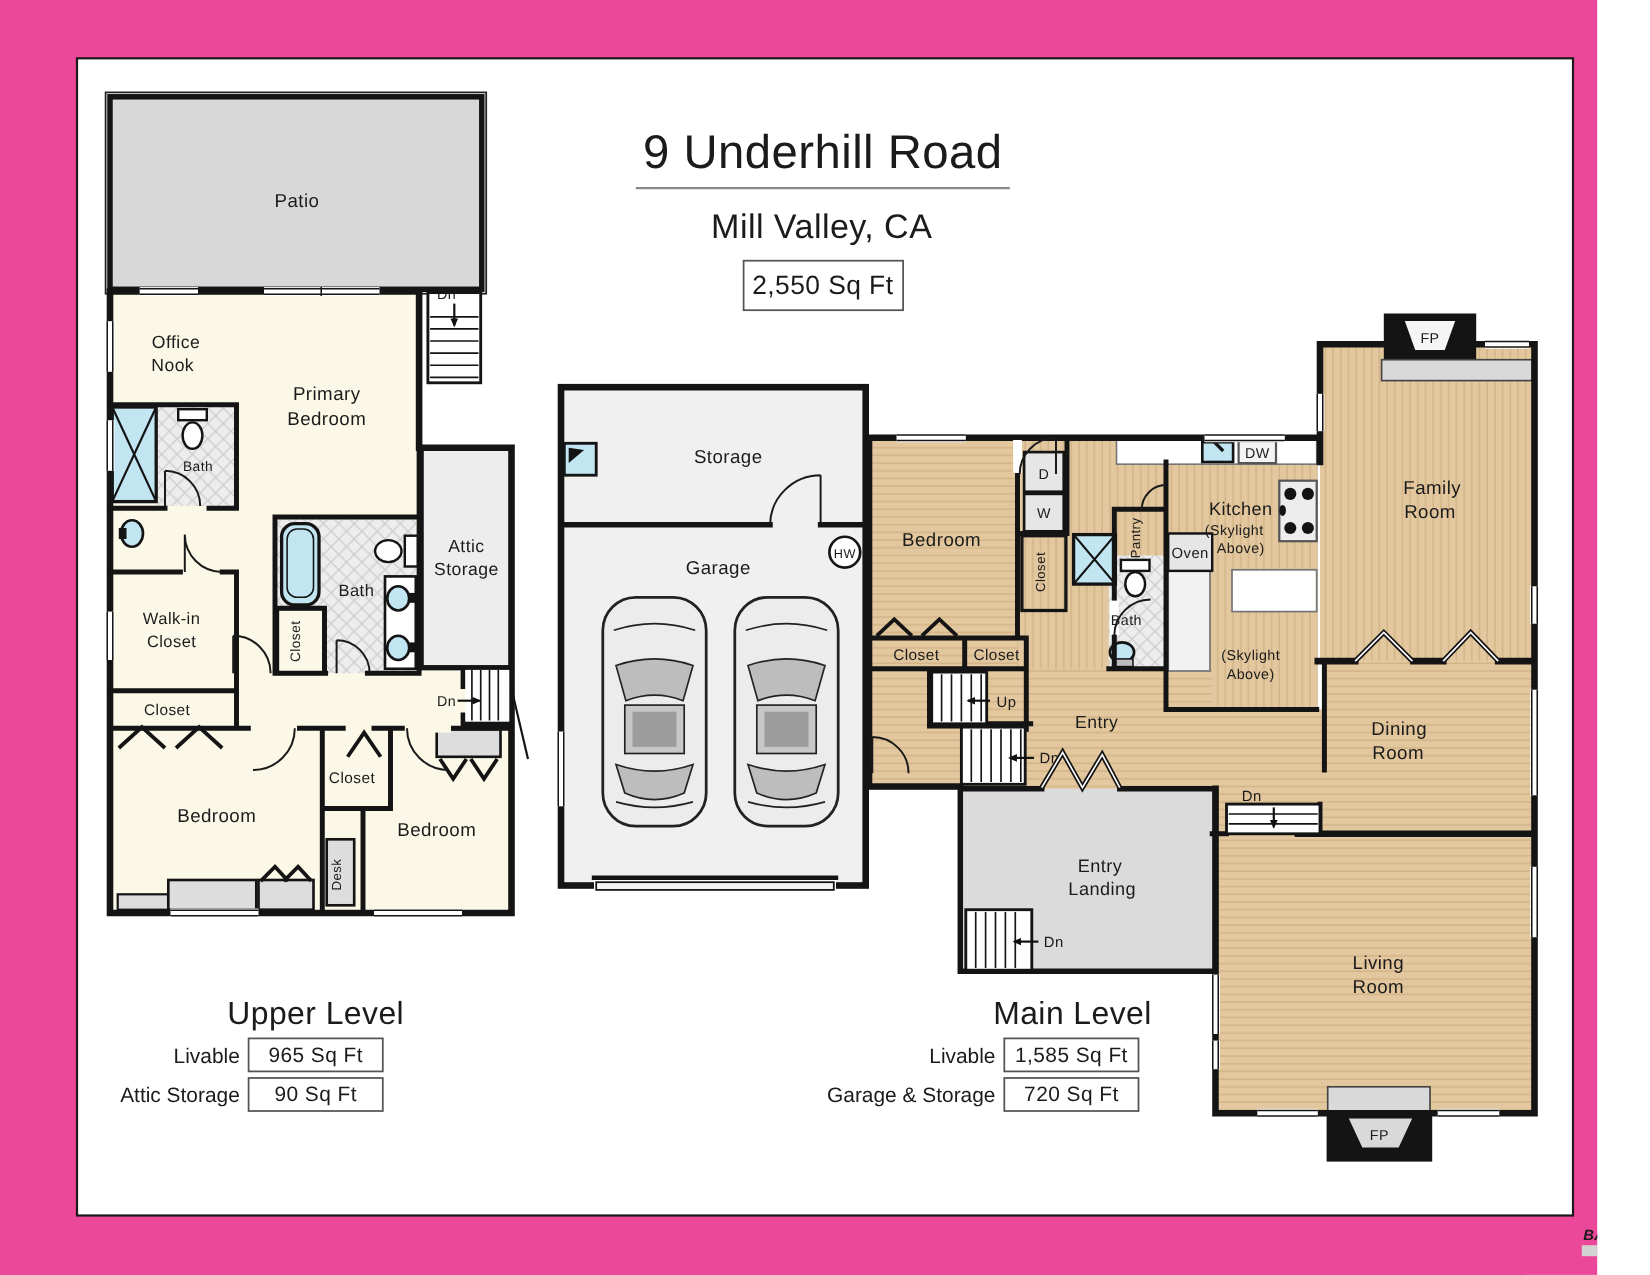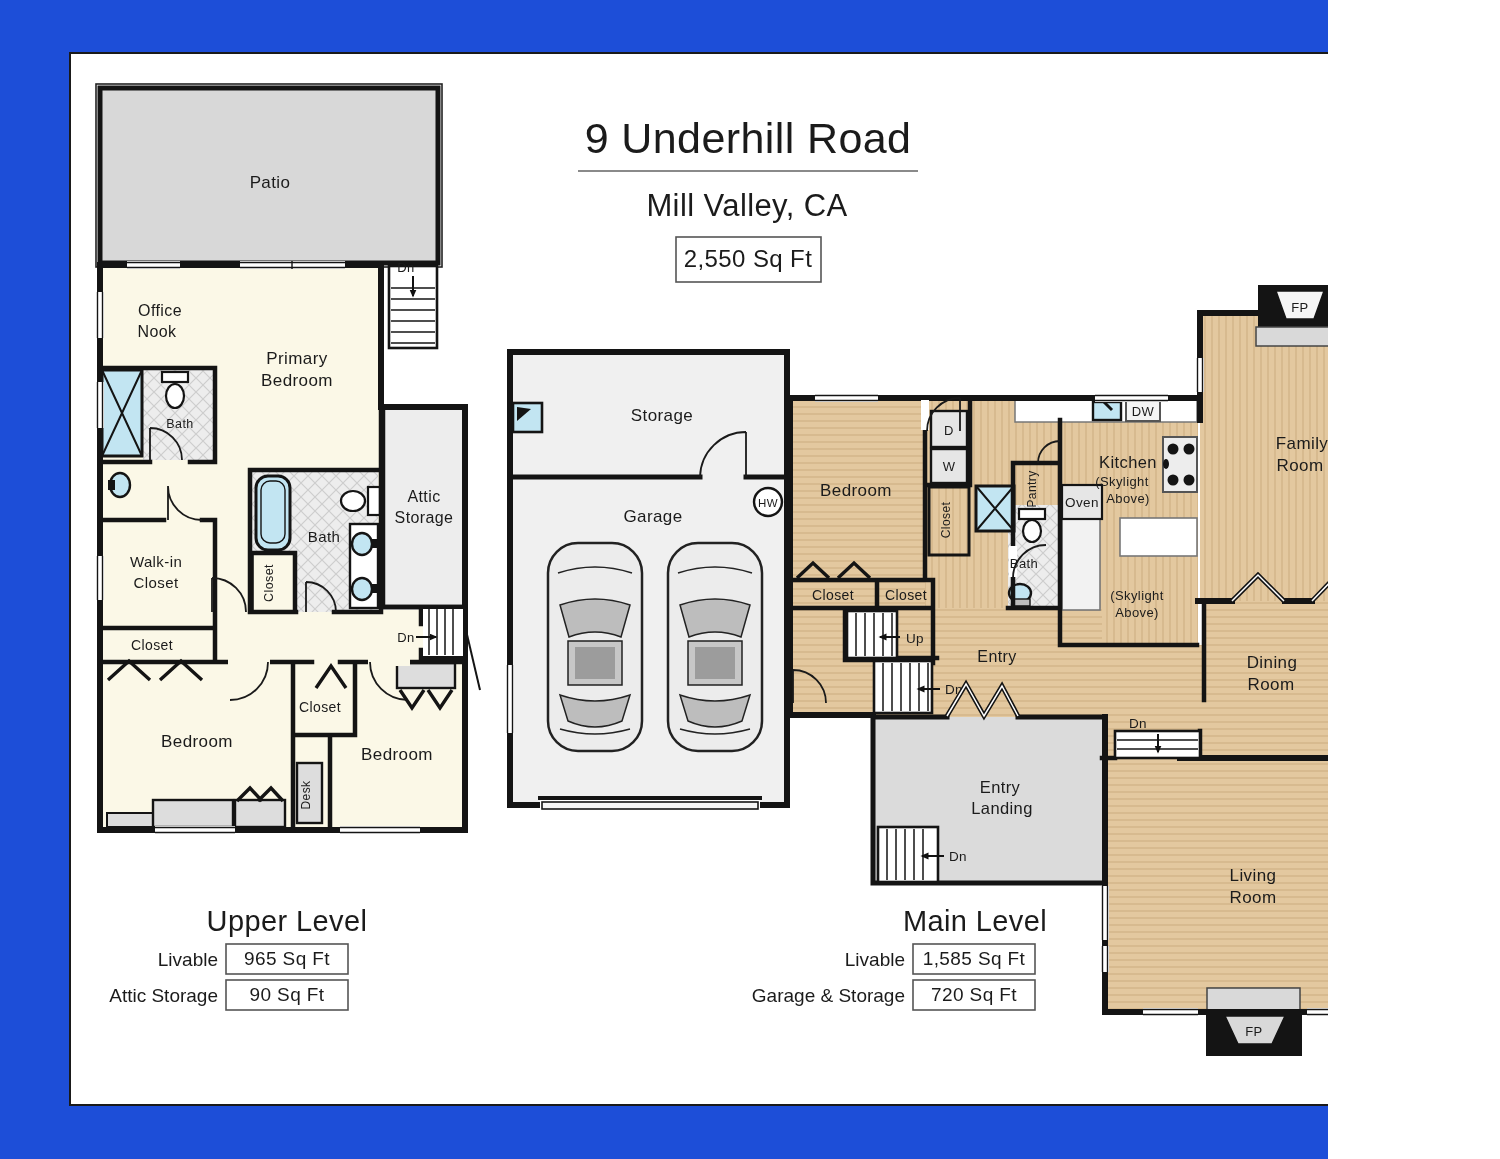--- a/index.html
+++ b/index.html
@@ -1,16 +1,16 @@
 <!DOCTYPE html>
 <html><head>
 <meta charset="utf-8">
 <style>
   html,body{margin:0;padding:0;background:#fff;}
-  .page{width:1328px;height:1159px;background:#1d4ed8;position:relative;overflow:hidden;}
+  .page{width:1452px;height:1159px;background:#ec4899;position:relative;overflow:hidden;}
   text{font-family:"Liberation Sans","DejaVu Sans",sans-serif;fill:#1b1b1b;}
   .t{text-anchor:middle;letter-spacing:.4px;}
   .wall{stroke:#141414;fill:none;stroke-linecap:square;}
   .winline{stroke:#141414;stroke-width:1.4;}
   .arc{stroke:#1a1a1a;stroke-width:1.8;fill:none;}
   .zig{stroke:#141414;stroke-width:4.6;fill:none;stroke-linejoin:miter;}
   .zigw{stroke:#ffffff;stroke-width:1.5;fill:none;}
   .chev{stroke:#141414;stroke-width:3.4;fill:none;}
   .tread{stroke:#141414;stroke-width:1.5;fill:none;}
   .stairbox{fill:#ffffff;stroke:#141414;stroke-width:2.6;}

